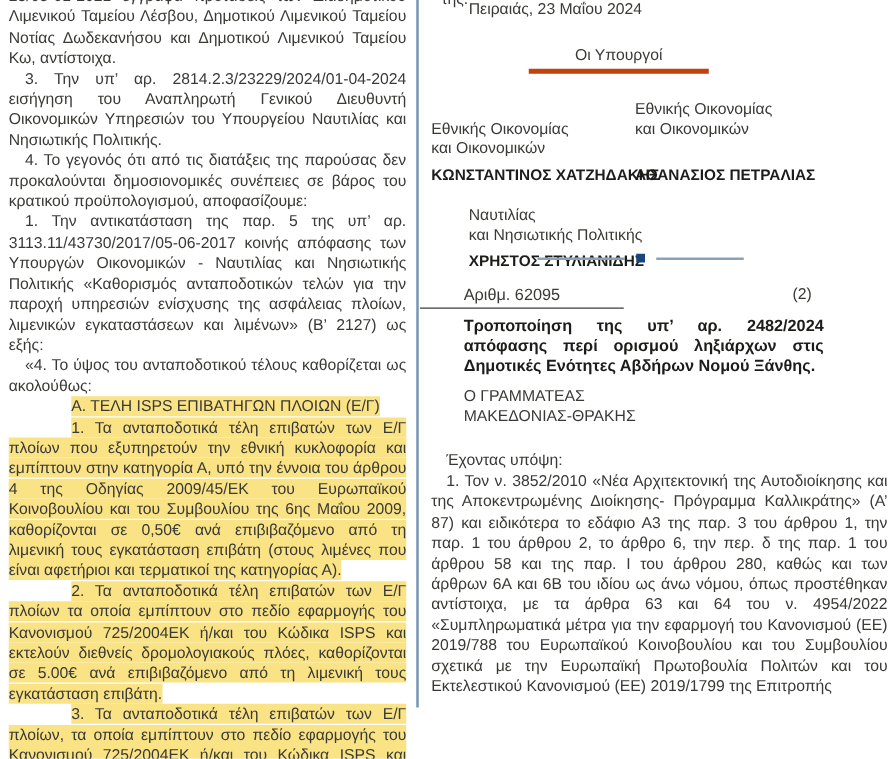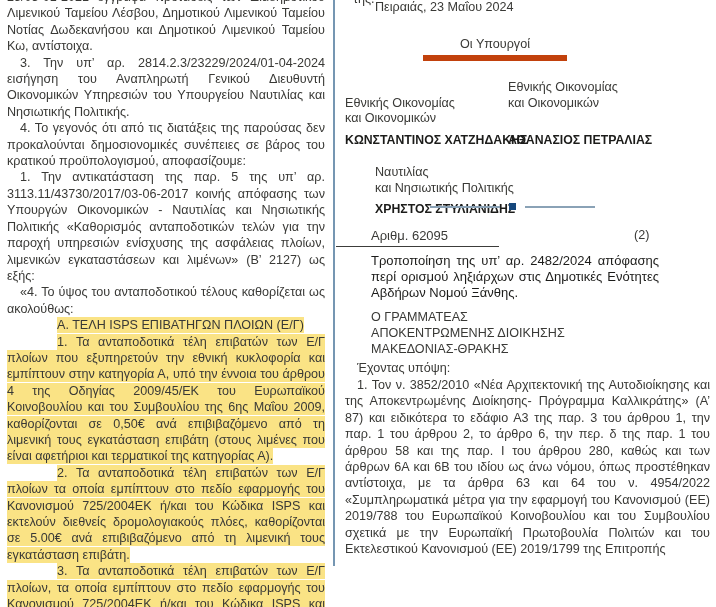--- a/index.html
+++ b/index.html
@@ -22,61 +22,61 @@
   .col-left p{margin:0;}
   .col-left p.ind{text-indent:13px;}
   .hl{background:#fae385;padding:1px 0;margin-left:37px;}
 
   
   .col-right{position:absolute;left:345px;top:0;width:365px;font-size:12.6px;color:#393936;}
   .frag{position:absolute;left:8px;top:-8px;line-height:14px;}
   .dateline{position:absolute;left:30px;top:0;}
   .ministers-heading{
     position:absolute;left:78px;top:37px;width:144px;text-align:center;
-    padding-bottom:4px;border-bottom:6px solid #c2410c;
+    padding-bottom:4px;border-bottom:4px solid #c2410c;
   }
   .sig-grid{position:absolute;left:0;top:80px;width:365px;}
   .sig-cols{display:flex;}
   .sig-col{line-height:15.6px;}
   .sig-col.c1{width:163px;}
   .sig-col.c2{width:202px;}
   .sig-name{font-weight:bold;color:#1c1c1a;margin-top:6px;font-size:12.3px;white-space:nowrap;}
   .sig-single{position:absolute;left:30px;top:149px;line-height:15.6px;margin-top:16px;}
 
   .separator{position:absolute;left:85px;top:203px;width:165px;display:flex;align-items:center;justify-content:center;}
   .separator .line{height:2px;background:#8aa2b6;flex:1;}
   .separator .sq{width:7px;height:7px;background:#16477c;margin:0 9px;}
 
   .decision-no{position:absolute;left:26px;top:228px;font-size:13px;}
   .ref-mark{position:absolute;left:289px;top:228px;}
   .no-underline{position:absolute;left:-9px;top:246px;width:163px;border-bottom:1.2px solid #3c3c3a;}
 
   .decision-title{
     position:absolute;left:26px;top:253px;width:288px;
-    font-weight:normal;color:#1c1c1a;font-size:13px;line-height:15.9px;text-align:justify;
+    font-weight:bold;color:#1c1c1a;font-size:13px;line-height:15.9px;text-align:justify;
   }
   .authority{position:absolute;left:26px;top:309px;line-height:16.2px;}
   .preamble{position:absolute;left:12px;top:361px;}
   .body-par{
     position:absolute;left:0;top:377px;width:365px;
     text-align:justify;line-height:16.4px;text-indent:12px;
   }
 </style>
 </head>
 <body>
 
 <div class="page">
 
   <div class="divider"></div>
 
   <div class="col-left">
       <p>25/03-01-2021 έγγραφα προτάσεις των Διαδημοτικού Λιμενικού Ταμείου Λέσβου, Δημοτικού Λιμενικού Ταμείου Νοτίας Δωδεκανήσου και Δημοτικού Λιμενικού Ταμείου Κω, αντίστοιχα.</p>
       <p class="ind">3. Την υπ’ αρ. 2814.2.3/23229/2024/01-04-2024 εισήγηση του Αναπληρωτή Γενικού Διευθυντή Οικονομικών Υπηρεσιών του Υπουργείου Ναυτιλίας και Νησιωτικής Πολιτικής.</p>
       <p class="ind">4. Το γεγονός ότι από τις διατάξεις της παρούσας δεν προκαλούνται δημοσιονομικές συνέπειες σε βάρος του κρατικού προϋπολογισμού, αποφασίζουμε:</p>
-      <p class="ind">1. Την αντικατάσταση της παρ. 5 της υπ’ αρ. 3113.11/43730/2017/03-06-2017 κοινής απόφασης των Υπουργών Οικονομικών - Ναυτιλίας και Νησιωτικής Πολιτικής «Καθορισμός ανταποδοτικών τελών για την παροχή υπηρεσιών ενίσχυσης της ασφάλειας πλοίων, λιμενικών εγκαταστάσεων και λιμένων» (Β’ 2127) ως εξής:</p>
+      <p class="ind">1. Την αντικατάσταση της παρ. 5 της υπ’ αρ. 3113.11/43730/2017/05-06-2017 κοινής απόφασης των Υπουργών Οικονομικών - Ναυτιλίας και Νησιωτικής Πολιτικής «Καθορισμός ανταποδοτικών τελών για την παροχή υπηρεσιών ενίσχυσης της ασφάλειας πλοίων, λιμενικών εγκαταστάσεων και λιμένων» (Β’ 2127) ως εξής:</p>
       <p class="ind">«4. Το ύψος του ανταποδοτικού τέλους καθορίζεται ως ακολούθως:</p>
       <p class="ind"><span class="hl">Α. ΤΕΛΗ ISPS ΕΠΙΒΑΤΗΓΩΝ ΠΛΟΙΩΝ (Ε/Γ)</span></p>
       <p class="ind"><span class="hl">1. Τα ανταποδοτικά τέλη επιβατών των Ε/Γ πλοίων που εξυπηρετούν την εθνική κυκλοφορία και εμπίπτουν στην κατηγορία Α, υπό την έννοια του άρθρου 4 της Οδηγίας 2009/45/ΕΚ του Ευρωπαϊκού Κοινοβουλίου και του Συμβουλίου της 6ης Μαΐου 2009, καθορίζονται σε 0,50€ ανά επιβιβαζόμενο από τη λιμενική τους εγκατάσταση επιβάτη (στους λιμένες που είναι αφετήριοι και τερματικοί της κατηγορίας Α).</span></p>
       <p class="ind"><span class="hl">2. Τα ανταποδοτικά τέλη επιβατών των Ε/Γ πλοίων τα οποία εμπίπτουν στο πεδίο εφαρμογής του Κανονισμού 725/2004ΕΚ ή/και του Κώδικα ISPS και εκτελούν διεθνείς δρομολογιακούς πλόες, καθορίζονται σε 5.00€ ανά επιβιβαζόμενο από τη λιμενική τους εγκατάσταση επιβάτη.</span></p>
       <p class="ind"><span class="hl">3. Τα ανταποδοτικά τέλη επιβατών των Ε/Γ πλοίων, τα οποία εμπίπτουν στο πεδίο εφαρμογής του Κανονισμού 725/2004ΕΚ ή/και του Κώδικα ISPS και εκτελούν διεθνείς περιηγητικούς πλόες, καθορίζονται σε 2.50€ ανά επιβάτη.</span></p>
     </div>
 
   <div class="col-right">
 
     <div class="frag">της.</div>
@@ -118,21 +118,20 @@
     </div>
 
     <div class="decision-no">Αριθμ. 62095</div>
     <div class="ref-mark">(2)</div>
     <div class="no-underline"></div>
 
     <div class="decision-title">Τροποποίηση της υπ’ αρ. 2482/2024 απόφασης περί ορισμού ληξιάρχων στις Δημοτικές Ενότητες Αβδήρων Νομού Ξάνθης.</div>
 
     <div class="authority">
         <div>Ο ΓΡΑΜΜΑΤΕΑΣ</div>
-        <div>ΑΠΟΚΕΝΤΡΩΜΕΝΗΣ ΔΙΟΙΚΗΣΗΣ</div>
         <div>ΜΑΚΕΔΟΝΙΑΣ-ΘΡΑΚΗΣ</div>
       </div>
 
     <div class="preamble">Έχοντας υπόψη:</div>
 
     <div class="body-par">1. Τον ν. 3852/2010 «Νέα Αρχιτεκτονική της Αυτοδιοίκησης και της Αποκεντρωμένης Διοίκησης- Πρόγραμμα Καλλικράτης» (Α’ 87) και ειδικότερα το εδάφιο Α3 της παρ. 3 του άρθρου 1, την παρ. 1 του άρθρου 2, το άρθρο 6, την περ. δ της παρ. 1 του άρθρου 58 και της παρ. Ι του άρθρου 280, καθώς και των άρθρων 6Α και 6Β του ιδίου ως άνω νόμου, όπως προστέθηκαν αντίστοιχα, με τα άρθρα 63 και 64 του ν. 4954/2022 «Συμπληρωματικά μέτρα για την εφαρμογή του Κανονισμού (ΕΕ) 2019/788 του Ευρωπαϊκού Κοινοβουλίου και του Συμβουλίου σχετικά με την Ευρωπαϊκή Πρωτοβουλία Πολιτών και του Εκτελεστικού Κανονισμού (ΕΕ) 2019/1799 της Επιτροπής</div>
   </div>
 </div>
 
 </body></html>

